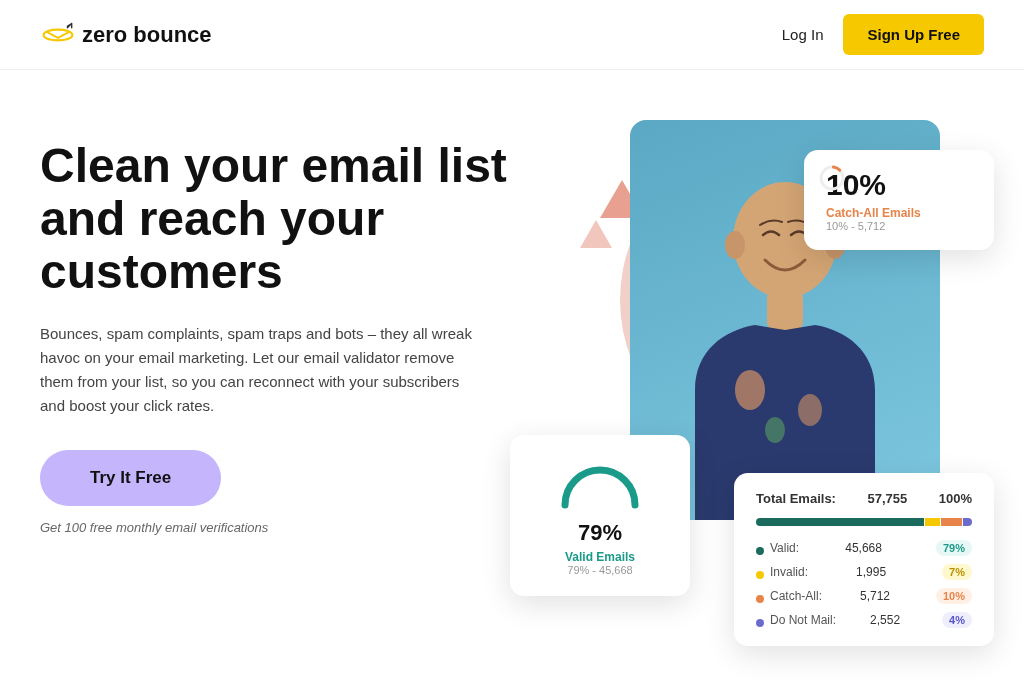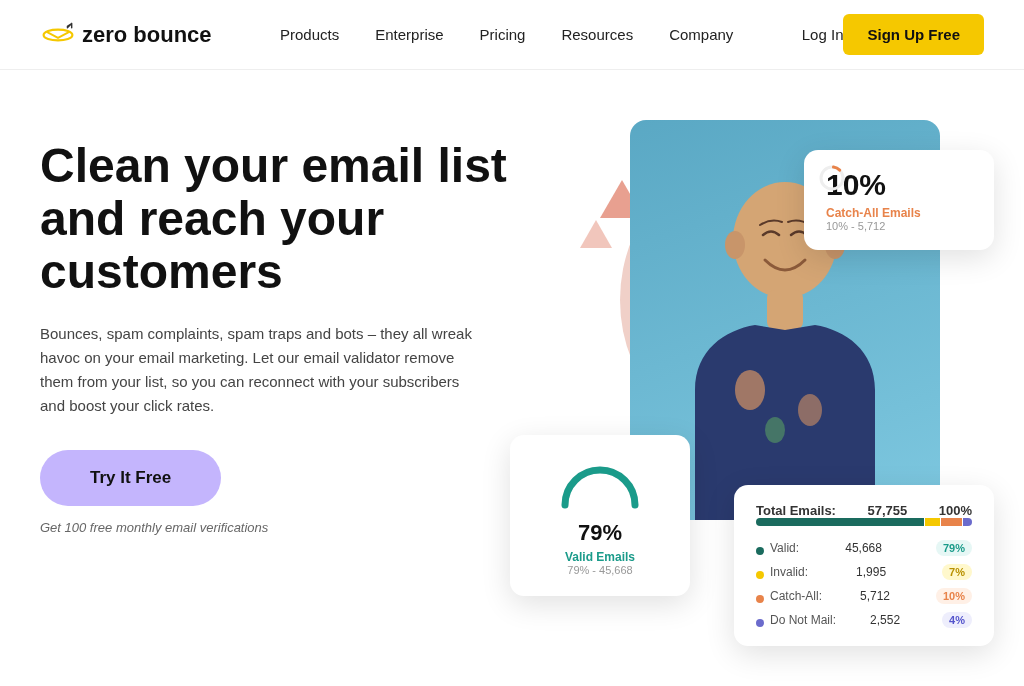--- a/index.html
+++ b/index.html
@@ -9,21 +9,21 @@
     nav {
       display: flex; align-items: center; justify-content: space-between;
       padding: 8px 40px; height: 70px; border-bottom: 1px solid #eee;
       background: #fff; position: relative; z-index: 10;
     }
     .logo { display: flex; align-items: center; gap: 6px; text-decoration: none; }
     .logo-text { font-size: 22px; font-weight: 700; color: #111; }
     .logo-icon { width: 36px; height: 28px; }
     .nav-links { display: flex; align-items: center; gap: 36px; }
     .nav-link { text-decoration: none; color: #222; font-size: 15px; font-weight: 500; }
-    .nav-actions { display: flex; align-items: center; }
+    .nav-actions { display: flex; align-items: center; gap: 20px; }
     .login-btn { text-decoration: none; color: #222; font-size: 15px; font-weight: 500; }
     .signup-btn {
       background: #f5c800; color: #111; font-weight: 700; font-size: 15px;
       padding: 12px 24px; border-radius: 6px; text-decoration: none; border: none; cursor: pointer;
     }
 
     
     .hero {
       display: flex; align-items: flex-start;
       padding: 50px 40px 0 40px;
@@ -105,21 +105,21 @@
     .valid-percent-text { font-size: 22px; font-weight: 700; color: #111; margin-bottom: 4px; }
     .valid-label { font-size: 12px; color: #1a9b8a; font-weight: 600; }
     .valid-sub { font-size: 11px; color: #999; }
 
     
     .stats-card {
       position: absolute; bottom: 40px; right: -10px;
       background: #fff; border-radius: 14px; padding: 18px 22px;
       box-shadow: 0 8px 30px rgba(0,0,0,0.12); width: 260px;
     }
-    .stats-header { display: flex; justify-content: space-between; }
+    .stats-header { display: flex; justify-content: space-between; margin-bottom: 12px; }
     .stats-title { font-size: 13px; color: #333; font-weight: 600; }
     .stats-total-num { font-size: 13px; color: #333; font-weight: 600; }
     .stats-pct { font-size: 13px; color: #333; font-weight: 600; }
     .stats-bar { display: flex; height: 8px; border-radius: 4px; overflow: hidden; margin-bottom: 14px; gap: 1px; }
     .bar-valid { background: #1a6b5e; flex: 79; }
     .bar-invalid { background: #f5c800; flex: 7; }
     .bar-catchall { background: #e8834a; flex: 10; }
     .bar-donotmail { background: #6b6bcc; flex: 4; }
     .stats-rows { display: flex; flex-direction: column; gap: 8px; }
     .stats-row { display: flex; align-items: center; justify-content: space-between; font-size: 12px; }
@@ -138,27 +138,20 @@
 <nav>
   <a class="logo" href="#">
     <svg class="logo-icon" viewBox="0 0 50 36" fill="none" xmlns="http://www.w3.org/2000/svg">
       <path d="M5 18 C5 8, 45 8, 45 18 C45 28, 5 28, 5 18Z" stroke="#f5c800" stroke-width="3" fill="none"></path>
       <path d="M10 14 L25 22 L40 14" stroke="#f5c800" stroke-width="2.5" fill="none" stroke-linecap="round"></path>
       <path d="M38 6 L44 2 M44 2 L44 8 M44 2 L38 8" stroke="#333" stroke-width="2" fill="none" stroke-linecap="round"></path>
     </svg>
     <span class="logo-text">zero bounce</span>
   </a>
 
-  <div class="nav-links">
-    <a class="nav-link" href="#">Products</a>
-    <a class="nav-link" href="#">Enterprise</a>
-    <a class="nav-link" href="#">Pricing</a>
-    <a class="nav-link" href="#">Resources</a>
-    <a class="nav-link" href="#">Company</a>
-  </div>
 
   <div class="nav-actions">
     <a class="login-btn" href="#">Log In</a>
     <button class="signup-btn">Sign Up Free</button>
   </div>
 </nav>
 
 <section class="hero">
   <div class="hero-left">
     <h1 class="hero-title">Clean your email list and reach your customers</h1>

